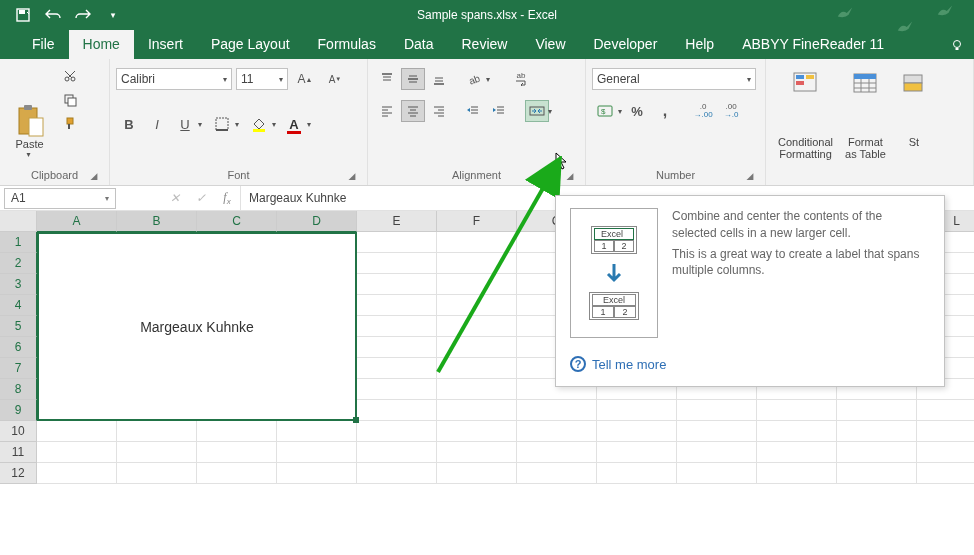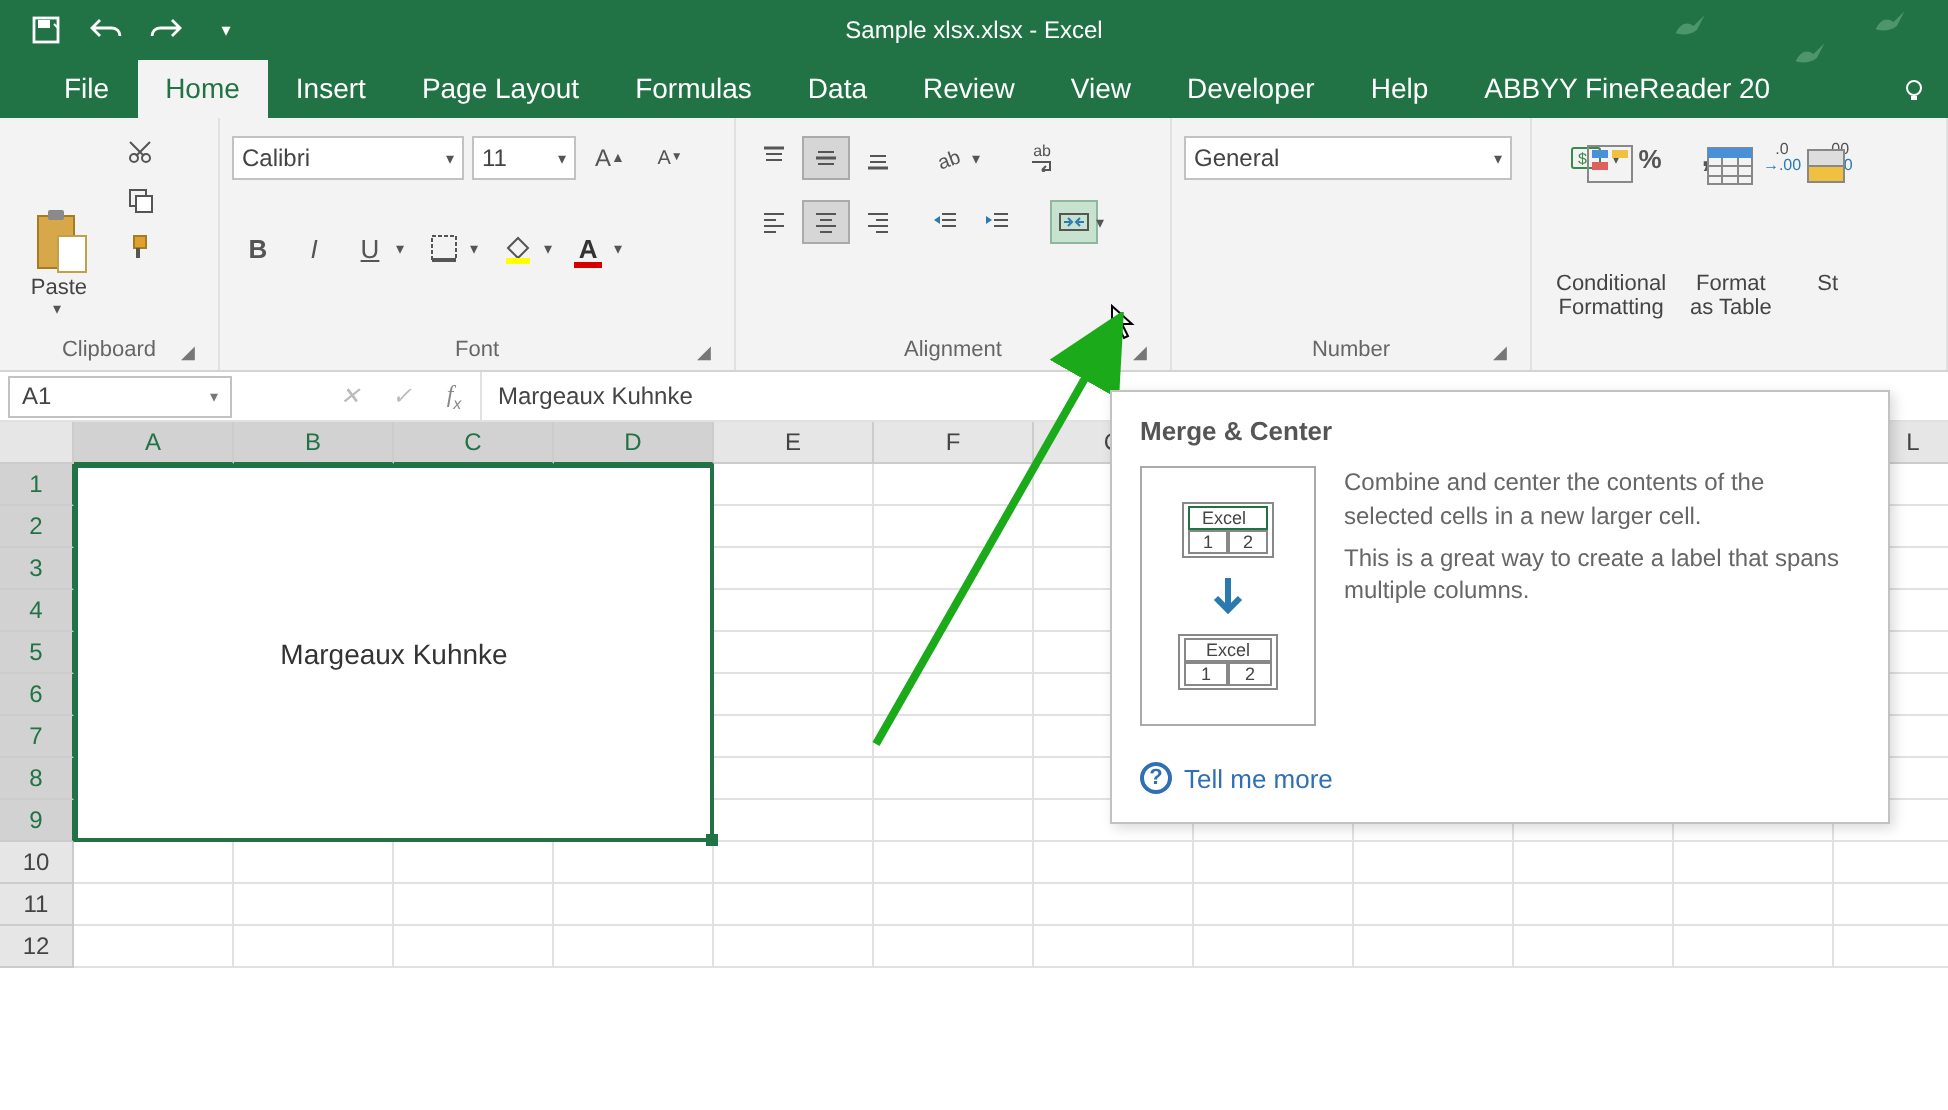--- a/index.html
+++ b/index.html
@@ -91,21 +91,21 @@
           <path d="M6 2 L2 6 L6 10 M2 6 H12 A4 4 0 0 1 16 10" fill="none" stroke="#fff" stroke-width="1.4"></path>
         </svg>
     </div>
     <div class="qat-btn">
       <svg width="18" height="14" viewBox="0 0 18 14">
           <path d="M12 2 L16 6 L12 10 M16 6 H6 A4 4 0 0 0 2 10" fill="none" stroke="#fff" stroke-width="1.4"></path>
         </svg>
     </div>
     <div class="qat-btn" style="font-size:9px;">▾</div>
   </div>
-  <div class="title">Sample xlsx.xlsx - Excel</div>
+  <div class="title">Sample spans.xlsx - Excel</div>
 
   <span class="bird" style="right:120px;top:4px"><svg viewBox="0 0 20 20">
         <path d="M2 14 Q6 6 12 10 L18 4 L14 12 Q10 16 2 14" fill="#9fd4af"></path>
       </svg></span>
   <span class="bird" style="right:60px;top:18px"><svg viewBox="0 0 20 20">
         <path d="M2 14 Q6 6 12 10 L18 4 L14 12 Q10 16 2 14" fill="#9fd4af"></path>
       </svg></span>
   <span class="bird" style="right:20px;top:2px"><svg viewBox="0 0 20 20">
         <path d="M2 14 Q6 6 12 10 L18 4 L14 12 Q10 16 2 14" fill="#9fd4af"></path>
       </svg></span>
@@ -115,21 +115,21 @@
   <div class="tab">File</div>
   <div class="tab active">Home</div>
   <div class="tab">Insert</div>
   <div class="tab">Page Layout</div>
   <div class="tab">Formulas</div>
   <div class="tab">Data</div>
   <div class="tab">Review</div>
   <div class="tab">View</div>
   <div class="tab">Developer</div>
   <div class="tab">Help</div>
-  <div class="tab">ABBYY FineReader 20</div>
+  <div class="tab">ABBYY FineReader 11</div>
   <div class="tell-me">
     <svg width="14" height="14" viewBox="0 0 14 14">
         <circle cx="7" cy="5" r="3.5" fill="none" stroke="#fff"></circle>
         <path d="M5.5 9 h3 v2 h-3 z" fill="#fff"></path>
       </svg>
   </div>
 </div>
 
 <div class="ribbon">
 
@@ -306,21 +306,21 @@
           <span class="dd">▾</span>
       </div>
     </div>
     <div class="group-label">
         <span>Alignment</span>
         <span class="dlaunch">◢</span>
       </div>
   </div>
 
   <div class="group" style="width:180px">
-    <div class="group-body" style="flex-direction:row;gap:24px;padding-top:4px">
+    <div class="group-body" style="flex-direction:column;gap:8px;padding-top:4px">
       <div class="small-row">
         <div class="combo" style="width:164px">
             <span>General</span>
             <span class="arrow">▾</span>
           </div>
       </div>
       <div class="small-row" style="gap:2px">
         <div class="sm">
             <svg width="16" height="14" viewBox="0 0 16 14">
               <rect x="1" y="2" width="14" height="10" rx="1" fill="none" stroke="#3a8a4a"></rect>
@@ -613,21 +613,20 @@
 <svg class="arrow-anno" viewBox="0 0 140 220">
   <defs>
       <marker id="ah" markerWidth="10" markerHeight="10" refX="8" refY="5" orient="auto">
         <path d="M0 0 L10 5 L0 10 Z" fill="#1aaa1a"></path>
       </marker>
     </defs>
   <line x1="4" y1="216" x2="124" y2="6" stroke="#1aaa1a" stroke-width="4" marker-end="url(#ah)"></line>
 </svg>
 
 <div class="tooltip">
-  <h4>Merge &amp; Center</h4>
   <div class="tt-body">
     <div class="tt-img">
       <div style="border:1px solid #888;padding:1px 2px;display:flex;flex-direction:column;font-size:9px">
         <div style="border:1px solid #217346;padding:0 6px">Excel</div>
         <div style="display:flex">
             <div style="border:1px solid #888;width:20px;text-align:center">1</div>
             <div style="border:1px solid #888;width:20px;text-align:center">2</div>
           </div>
       </div>
       <svg width="20" height="22" viewBox="0 0 20 22">

